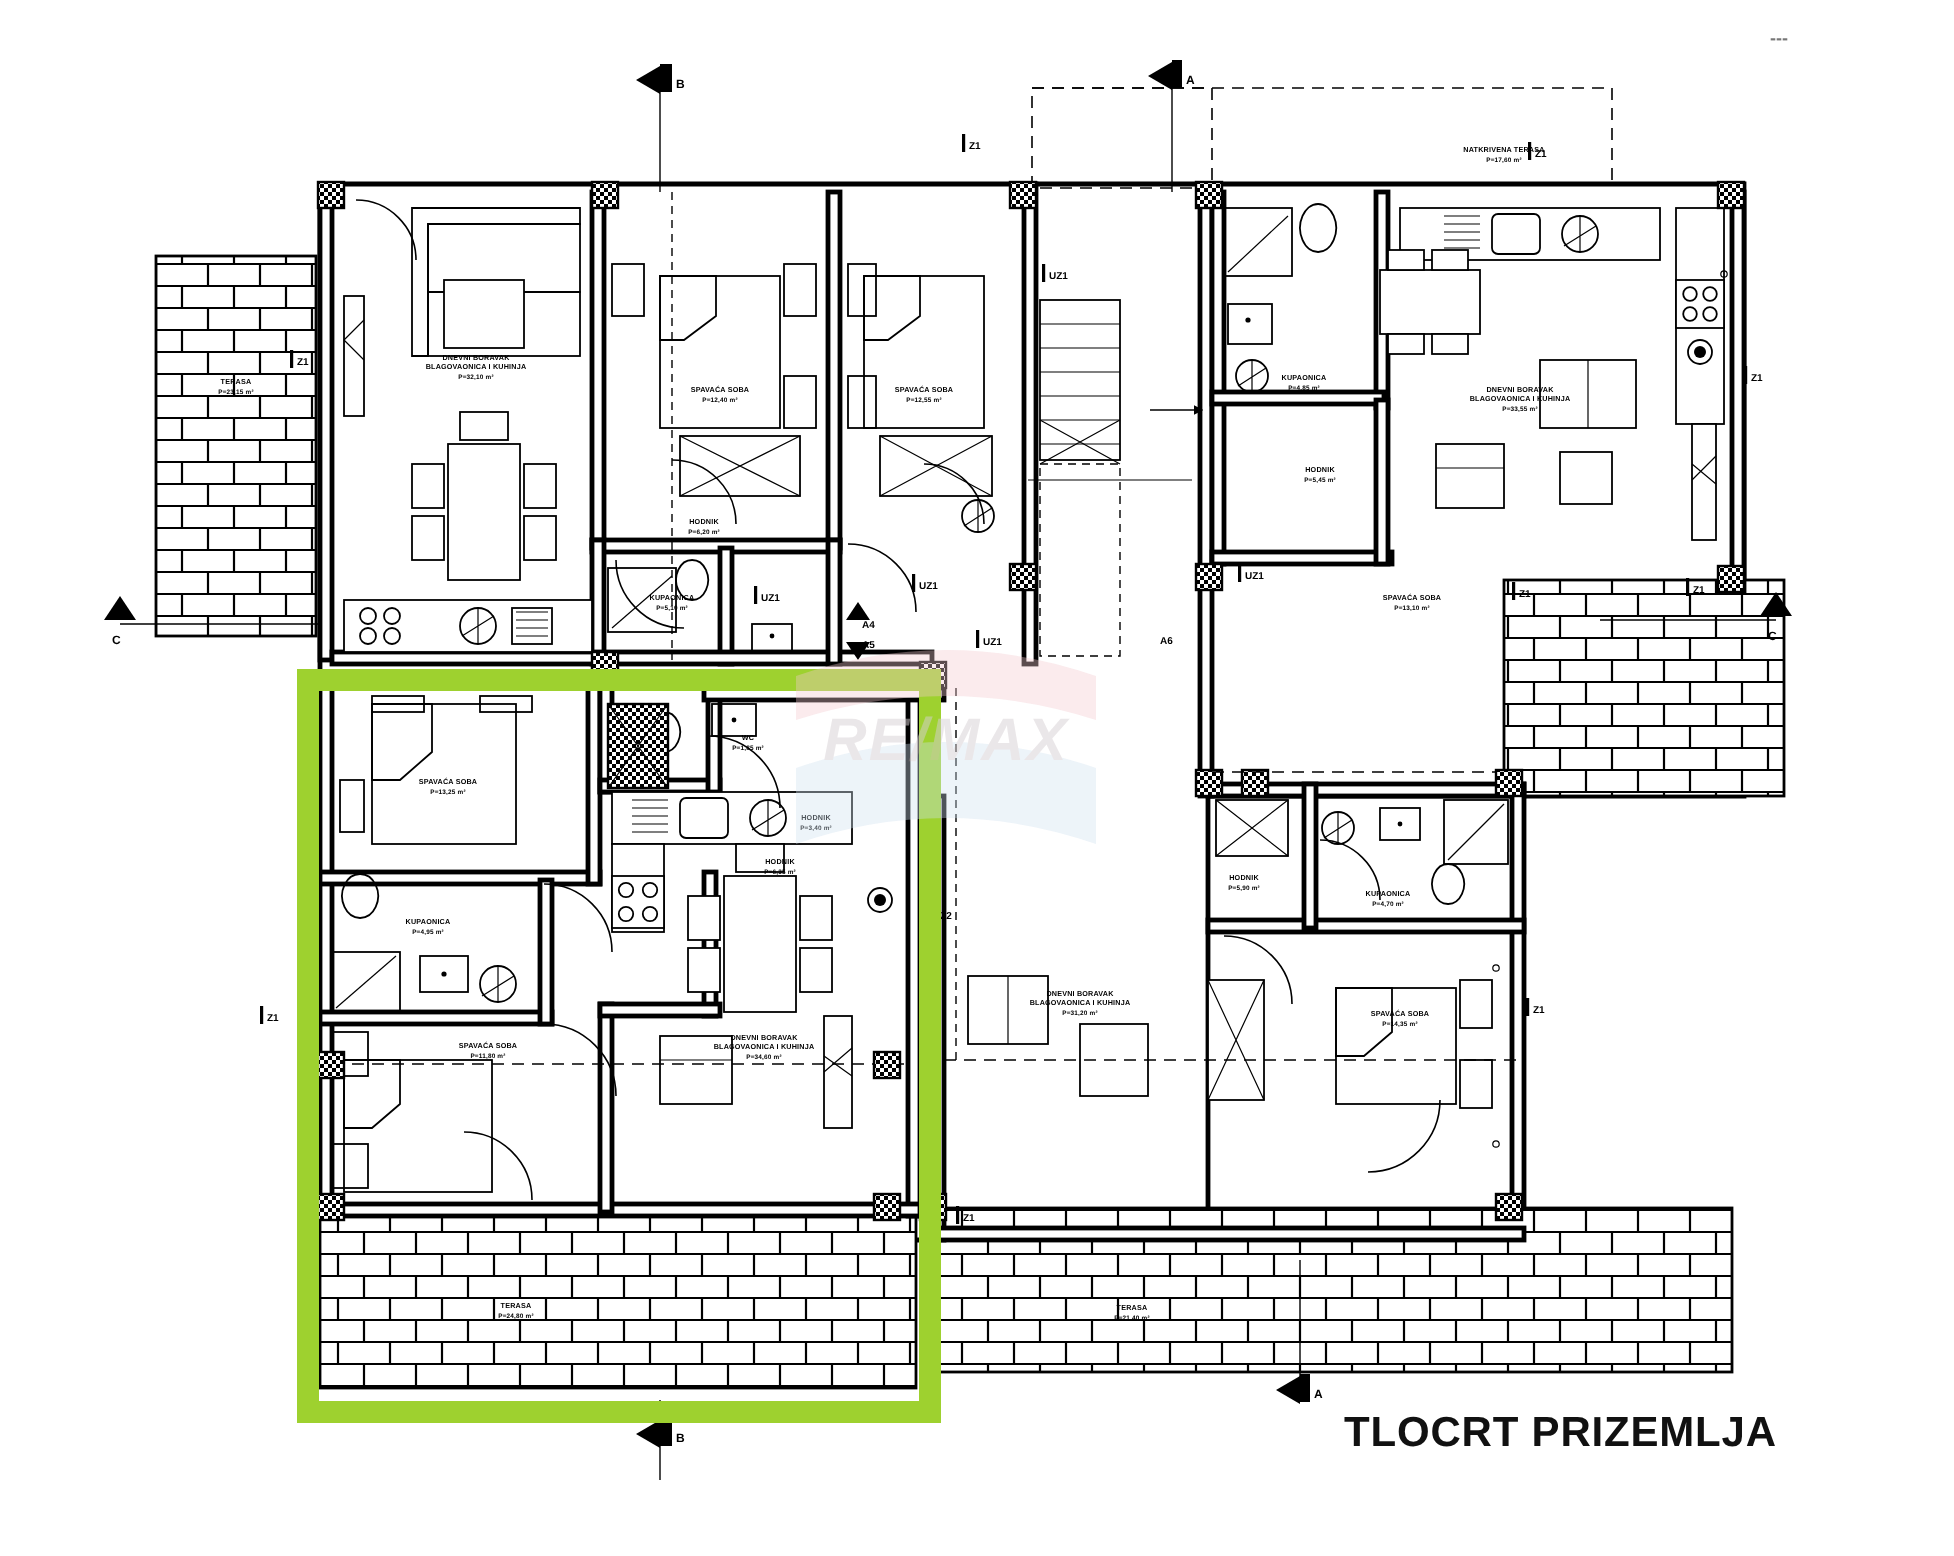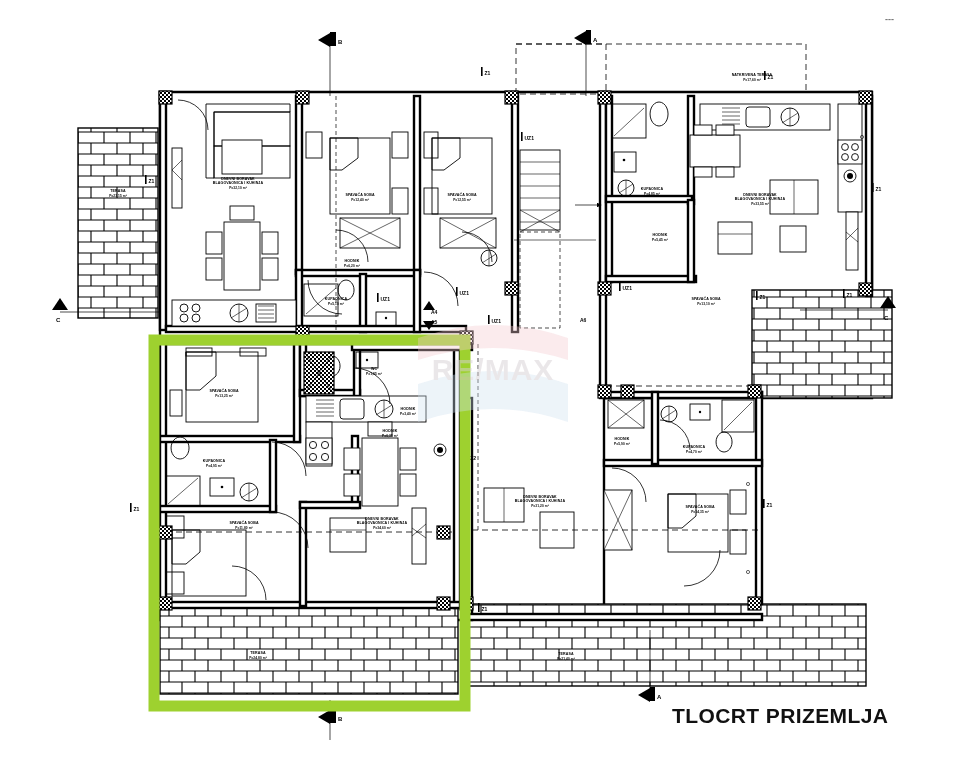--- a/index.html
+++ b/index.html
@@ -43,22 +43,22 @@
   .title{
     font-family:"Liberation Sans","DejaVu Sans",sans-serif;
     font-size:21px;font-weight:700;letter-spacing:0.4px;fill:#111;
   }
 
   
   .hl{fill:none;stroke:#9ed12f;stroke-width:11;}
 
   
   #wm{
-    position:absolute;left:398px;top:318px;width:190px;height:118px;
-    pointer-events:none;opacity:.5;
+    position:absolute;left:378px;top:318px;width:190px;height:118px;
+    pointer-events:none;opacity:.5;font-style:italic;
   }
   .wm-txt{
     font-family:"Liberation Sans","DejaVu Sans",sans-serif;
     font-size:30px;font-weight:700;letter-spacing:1px;
     fill:#d7d0d4;text-anchor:middle;
   }
   .corner-dash{font-size:9px;font-weight:700;fill:#777;}
 </style>
 </head>
 <body>

